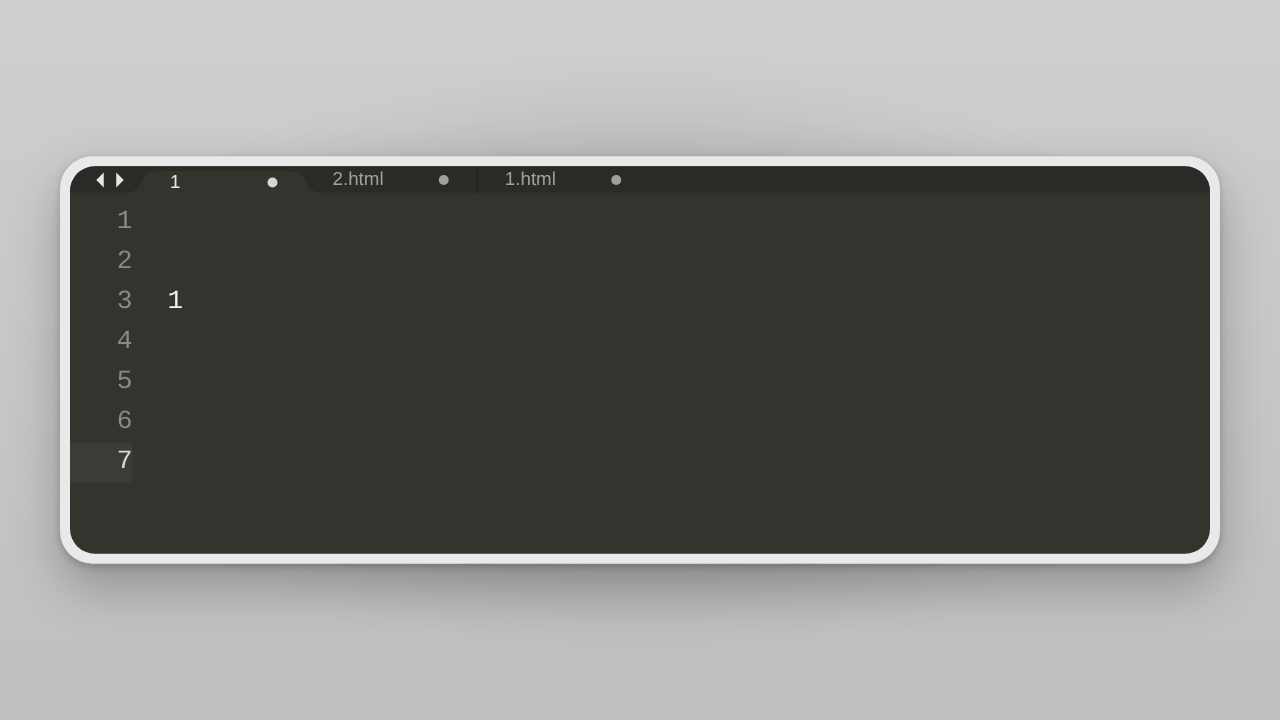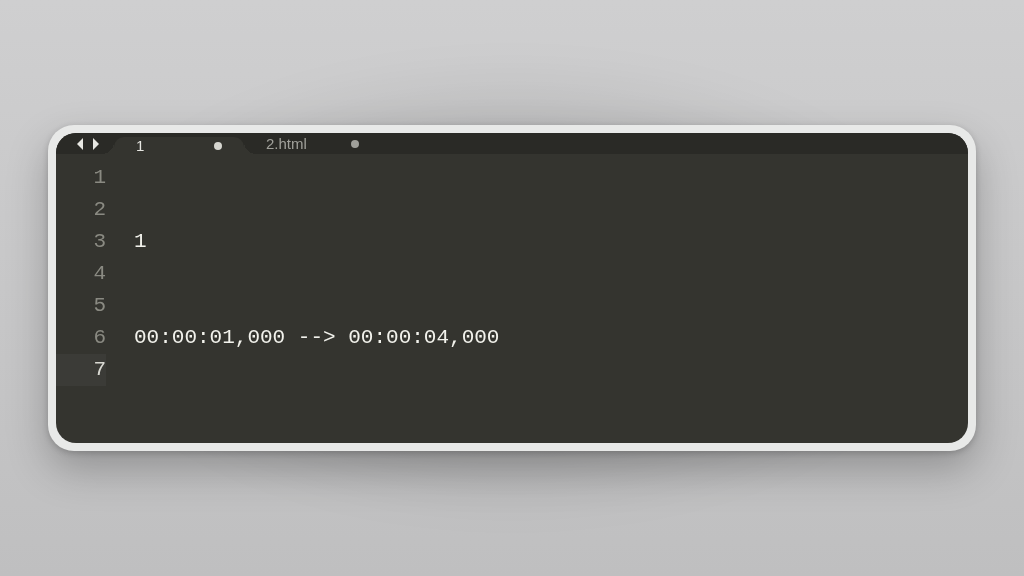--- a/index.html
+++ b/index.html
@@ -147,35 +147,38 @@
       </div>
 
       <div class="tab active">
         <span>1</span>
         <span class="dot"></span>
       </div>
       <div class="tab">
         <span>2.html</span>
         <span class="dot"></span>
       </div>
+      <div class="tab">
+        <span>1.html</span>
+        <span class="dot"></span>
+      </div>
     </div>
 
     <div class="codearea">
       <div class="gutter">
         <span class="ln">1</span>
         <span class="ln">2</span>
         <span class="ln">3</span>
         <span class="ln">4</span>
         <span class="ln">5</span>
         <span class="ln">6</span>
         <span class="ln current">7</span>
       </div>
       <div class="code">
         <div class="line"><span>1</span></div>
-        <div class="line"><span>00:00:01,000 --&gt; 00:00:04,000</span></div>
         
         
         
         
       </div>
     </div>
 
   </div>
 </div>
 

